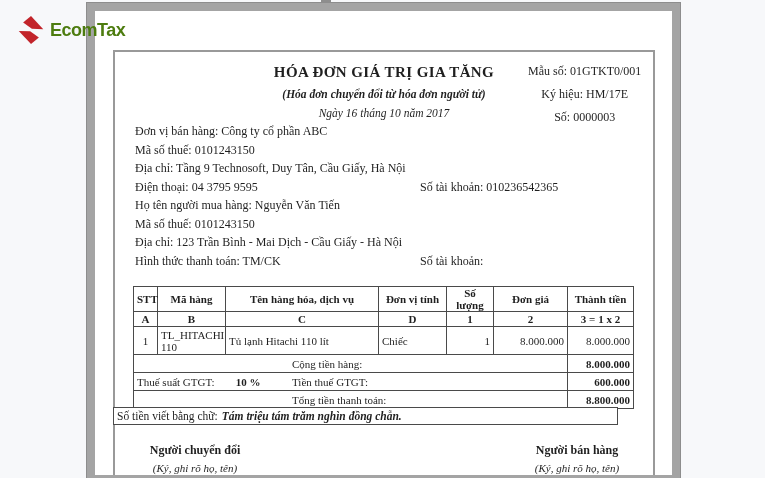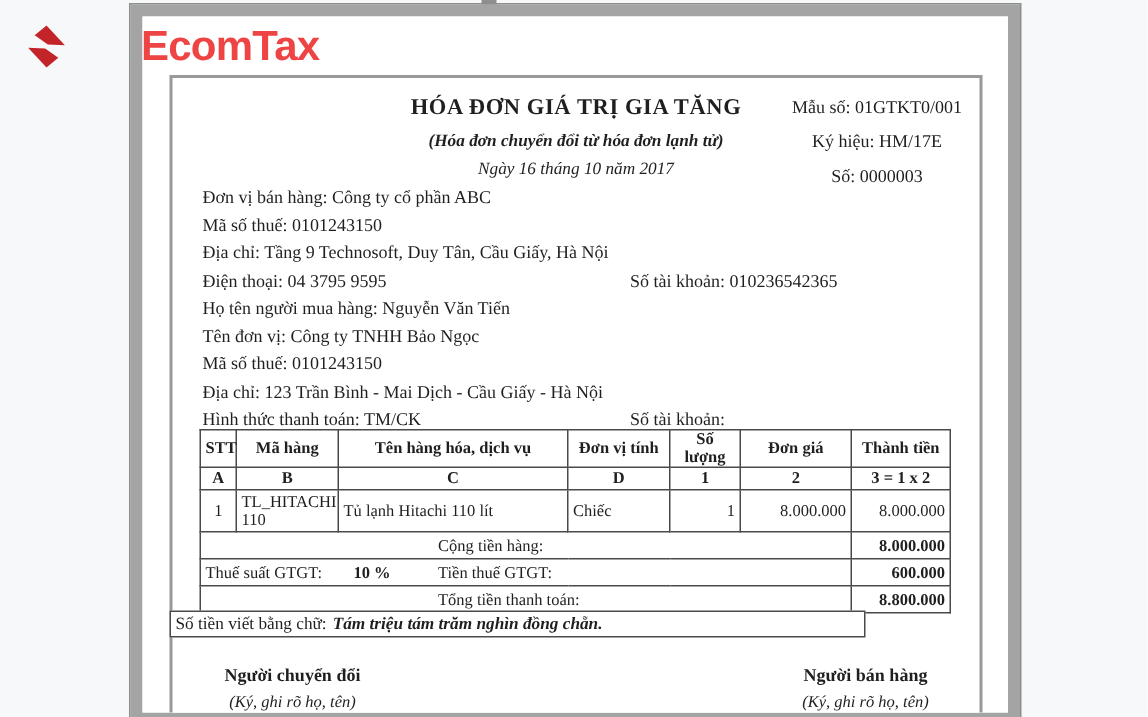--- a/index.html
+++ b/index.html
@@ -6,21 +6,21 @@
   html,body { width:765px; height:478px; overflow:hidden; }
   body { background:#f7f8fa; font-family:"Liberation Serif","DejaVu Serif",serif; color:#1f1f1f; position:relative; }
 
   .top-tick { position:absolute; left:321px; top:0; width:10px; height:5px; background:#8e8e8e; }
 
   .viewer-frame { position:absolute; left:87px; top:3px; width:593px; height:480px;
                   border:8px solid #a4a4a4; outline:1px solid #8d8d8d; background:#ffffff; }
   .page { position:relative; width:100%; height:100%; background:#fff; overflow:hidden; }
 
   .logo { position:absolute; left:17px; top:15px; z-index:20; display:flex; align-items:center; gap:5px; cursor:pointer; }
-  .logo-text { font-family:"Liberation Sans","DejaVu Sans",sans-serif; font-weight:bold; font-size:28px; letter-spacing:-0.5px; color:#ef4444;margin-left:44px; }
+  .logo-text { font-family:"Liberation Sans","DejaVu Sans",sans-serif; font-weight:bold; font-size:18px; letter-spacing:-0.5px; color:#4d7c0f; }
 
   .inv-box { position:absolute; left:18px; top:39px; width:542px; height:444px; border:2px solid #999; background:#fff; }
 
   .inv-header { position:relative; width:100%; text-align:center; padding-top:12px; }
   .inv-title { font-size:15px; font-weight:bold; letter-spacing:0.4px; }
   .inv-subtitle { font-style:italic; font-weight:bold; font-size:11.5px; margin-top:7px; }
   .inv-date { font-style:italic; font-size:11.5px; margin-top:7px; }
   .inv-meta { position:absolute; left:413px; top:8px; text-align:center; font-size:12px; line-height:23px; white-space:nowrap; }
 
   .info { position:absolute; left:20px; top:70px; font-size:12px; line-height:18.5px; width:505px; }
@@ -41,60 +41,59 @@
   td.c-unit { text-align:left; }
   td.c-qty  { text-align:right; }
   td.c-price{ text-align:right; }
   td.c-amt  { text-align:right; }
   td.t-merge { position:relative; }
   .t-label { position:absolute; left:158px; top:50%; transform:translateY(-50%); white-space:nowrap; }
   .t-left  { position:absolute; left:3px;  top:50%; transform:translateY(-50%); white-space:nowrap; }
   .t-left b { margin-left:21px; }
   td.t-val { text-align:right; font-weight:bold; }
 
-  .words-row { position:absolute; left:-2px; top:355px; width:464px; height:18px; border:1px solid #4a4a4a;
+  .words-row { position:absolute; left:-2px; top:355px; width:505px; height:18px; border:1px solid #4a4a4a;
                background:#fff; font-size:11.5px; line-height:16px; padding-left:3px; white-space:nowrap; }
   .words-row .amt-words { font-weight:bold; font-style:italic; margin-left:4px; }
 
   .sigs { position:absolute; left:0; top:391px; width:100%; height:50px; }
   .sig { position:absolute; width:160px; text-align:center; }
   .sig.s1 { left:0; } .sig.s2 { left:195px;margin-top:36px; } .sig.s3 { left:382px; }
   .sig-title { font-weight:bold; font-size:12px; }
   .sig-note { font-style:italic; font-size:11px; margin-top:4px; }
 </style>
 </head>
 <body>
 
 <div class="top-tick"></div>
 
 <div class="viewer-frame">
   <div class="page">
     <div class="inv-box">
 
       <div class="inv-header">
         <div class="inv-title">HÓA ĐƠN GIÁ TRỊ GIA TĂNG</div>
-        <div class="inv-subtitle">(Hóa đơn chuyển đổi từ hóa đơn lạnh tử)</div>
+        <div class="inv-subtitle">(Hóa đơn chuyển đổi từ hóa đơn người tử)</div>
         <div class="inv-date">Ngày 16 tháng 10 năm 2017</div>
         <div class="inv-meta">
           <div>Mẫu số: 01GTKT0/001</div>
           <div>Ký hiệu: HM/17E</div>
           <div>Số: 0000003</div>
         </div>
       </div>
 
       <div class="info">
         <div class="info-line">Đơn vị bán hàng: Công ty cổ phần ABC</div>
         <div class="info-line">Mã số thuế: 0101243150</div>
         <div class="info-line">Địa chỉ: Tầng 9 Technosoft, Duy Tân, Cầu Giấy, Hà Nội</div>
         <div class="info-line">
           <span>Điện thoại: 04 3795 9595</span>
           <span class="acct">Số tài khoản: 010236542365</span>
         </div>
         <div class="info-line">Họ tên người mua hàng: Nguyễn Văn Tiến</div>
-        <div class="info-line">Tên đơn vị: Công ty TNHH Bảo Ngọc</div>
         <div class="info-line">Mã số thuế: 0101243150</div>
         <div class="info-line">Địa chỉ: 123 Trần Bình - Mai Dịch - Cầu Giấy - Hà Nội</div>
         <div class="info-line">
           <span>Hình thức thanh toán: TM/CK</span>
           <span class="acct">Số tài khoản:</span>
         </div>
       </div>
 
       <table class="items">
         <colgroup>

